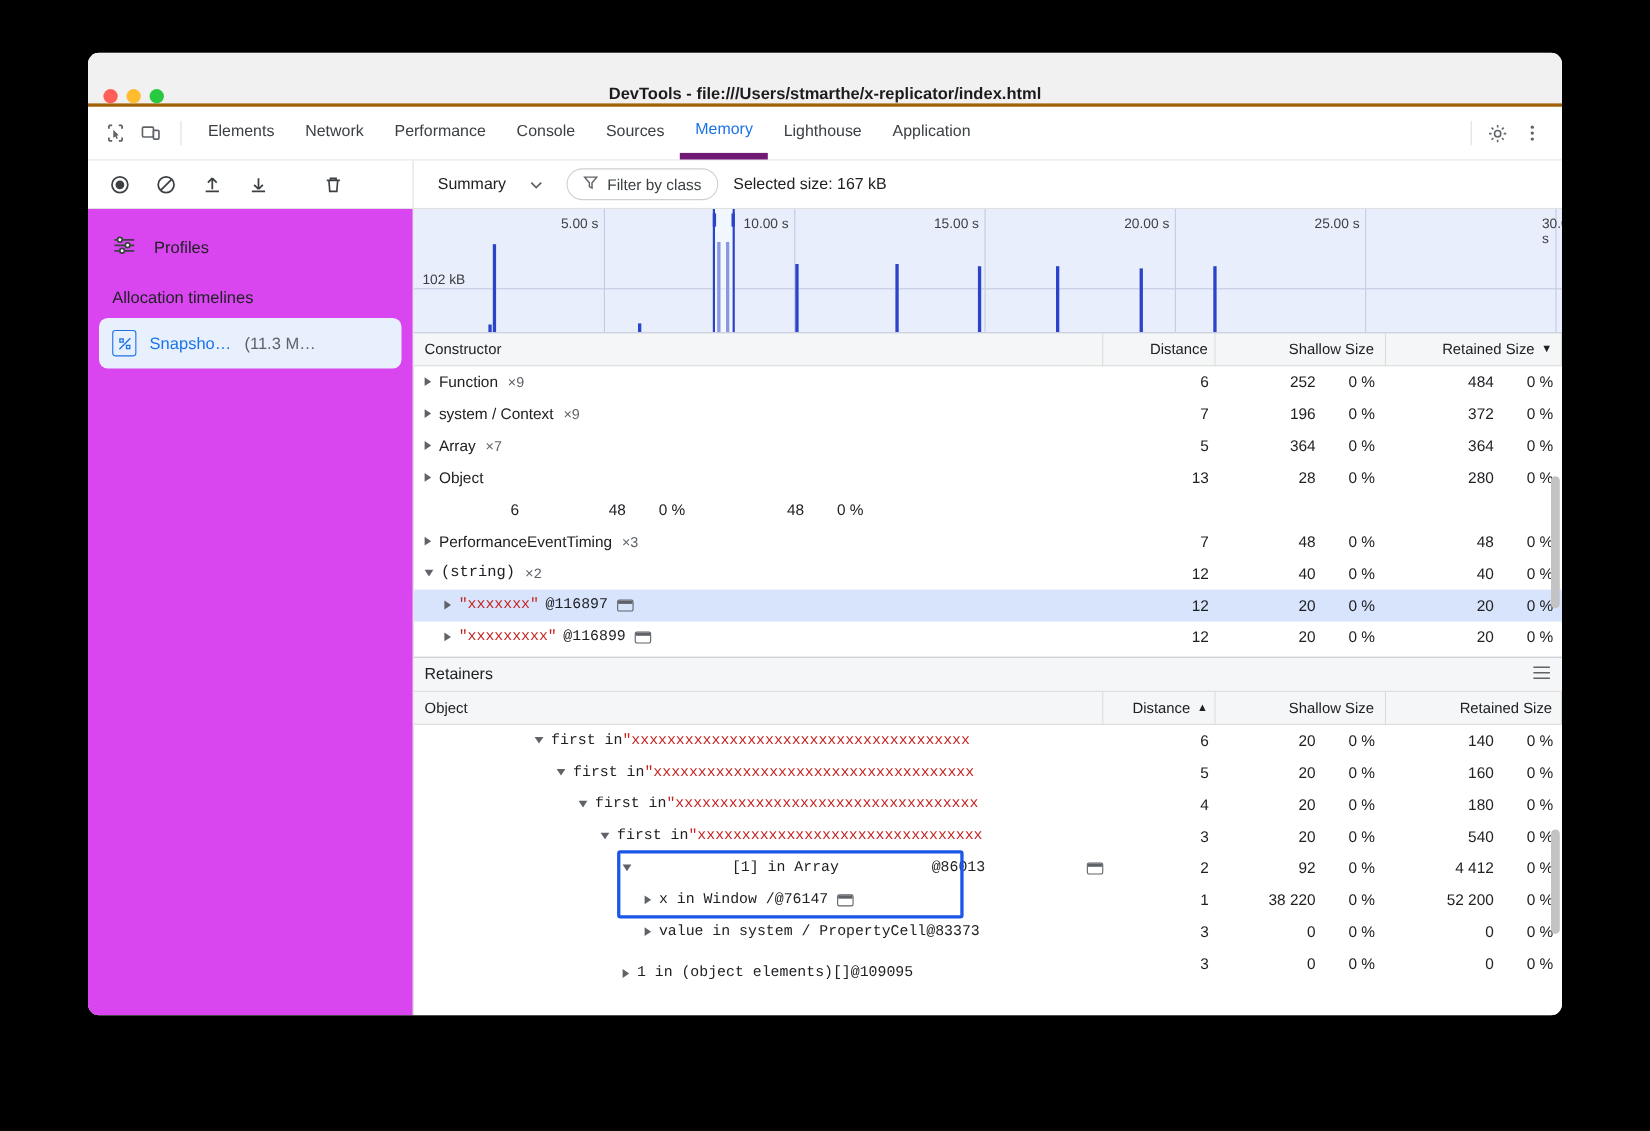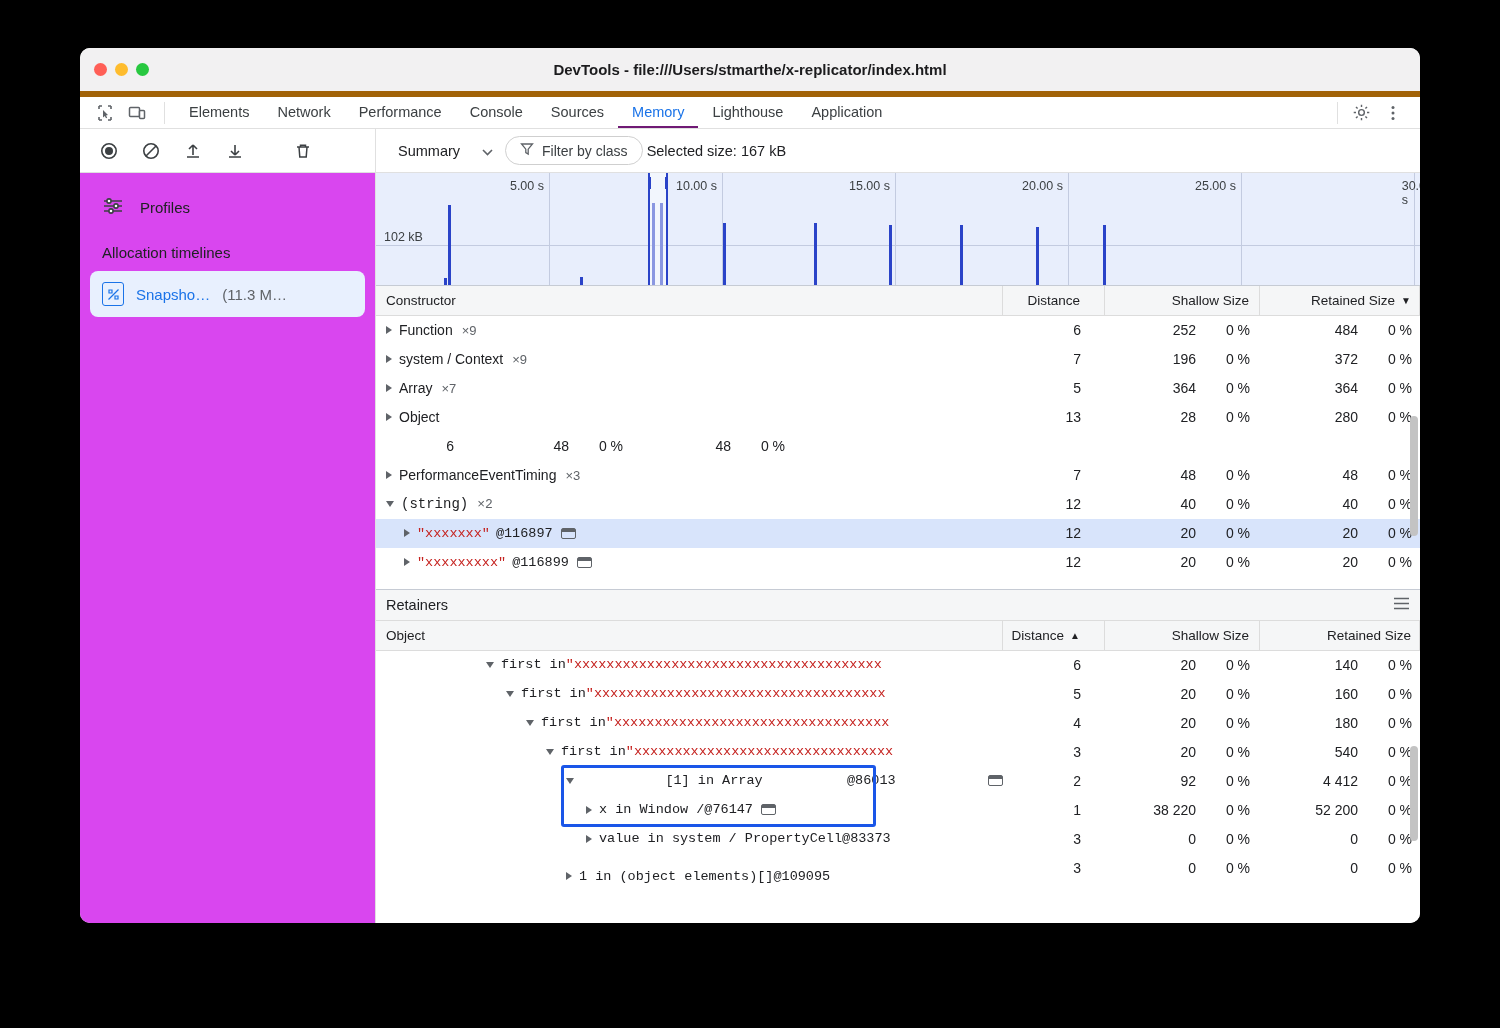--- a/index.html
+++ b/index.html
@@ -18,23 +18,23 @@
     border-radius: 10px;
     overflow: hidden;
     box-shadow: 0 8px 40px rgba(0,0,0,0.5);
     display: flex;
     flex-direction: column;
   }
   
   .titlebar {
     height: 49px;
     background: #f2f1f2;
-    border-bottom: 6px solid #a16207;
-    display: flex;
-    align-items: center;
+    border-bottom: 3px solid #a16207;
+    display: flex;
+    align-items: flex-end;
     position: relative;
     flex: 0 0 auto;
   }
   .traffic {
     display: flex;
     gap: 8px;
     margin-left: 14px;
   }
   .dot { width: 13px; height: 13px; border-radius: 50%; }
   .dot.red { background: #ff5f57; }
@@ -44,21 +44,21 @@
     position: absolute;
     left: 0; right: 0;
     text-align: center;
     font-size: 15px;
     font-weight: bold;
     color: #1c1c1e;
     pointer-events: none;
   }
   
   .tabbar {
-    height: 32px;
+    height: 49px;
     background: #fff;
     border-bottom: 1px solid #e0e0e0;
     display: flex;
     align-items: center;
     padding: 0 10px;
     flex: 0 0 auto;
   }
   .icon-btn {
     width: 30px; height: 28px;
     display: flex; align-items: center; justify-content: center;
@@ -74,21 +74,21 @@
     padding: 0 14px;
     height: 100%;
     display: flex; align-items: center;
     font-size: 14.5px;
     color: #3c4043;
     border-bottom: 2px solid transparent;
     white-space: nowrap;
   }
   .tab.active {
     color: #1a73e8;
-    border-bottom: 2px solid #701a75;
+    border-bottom: 6px solid #701a75;
     font-weight: 400;
   }
   .tabbar-right {
     margin-left: auto;
     display: flex;
     align-items: center;
   }
   .tabbar-right .vsep { width:1px; height:22px; background:#e0e0e0; margin: 0 8px; }
   
   .toolbar2 {
@@ -104,21 +104,21 @@
     display: flex;
     align-items: center;
     padding-left: 14px;
     gap: 10px;
     border-right: 1px solid #e0e0e0;
     height: 100%;
   }
   .tb-right {
     display: flex;
     align-items: center;
-    gap: 4px;
+    gap: 14px;
     padding-left: 14px;
     flex: 1;
     height: 100%;
   }
   .select-box {
     display: flex; align-items: center; gap: 22px;
     font-size: 14.5px; color: #202124;
     padding: 3px 8px;
     border-radius: 4px;
   }
@@ -229,21 +229,21 @@
     height: 30px;
     background: #f5f6f7;
     border-bottom: 1px solid #dcdcdc;
     font-size: 13.5px;
     color: #202124;
     align-items: center;
     flex: 0 0 auto;
   }
   .grid-head .cell { border-right: 1px solid #dcdcdc; height: 100%; display:flex; align-items:center; }
   .c-name { flex: 1; padding-left: 10px; min-width: 0; }
-  .c-dist { width: 102px; justify-content: flex-end; padding-right: 24px; }
+  .c-dist { width: 102px; justify-content: flex-end; padding-right: 6px; }
   .c-shallow { width: 155px; justify-content: flex-end; padding-right: 10px; }
   .c-ret { width: 160px; justify-content: flex-end; padding-right: 8px; }
   .sorted-arrow { margin-left: 6px; font-size: 10px; color: #202124; }
   .rows {
     flex: 1;
     overflow: hidden;
     position: relative;
   }
   .row {
     display: flex;

